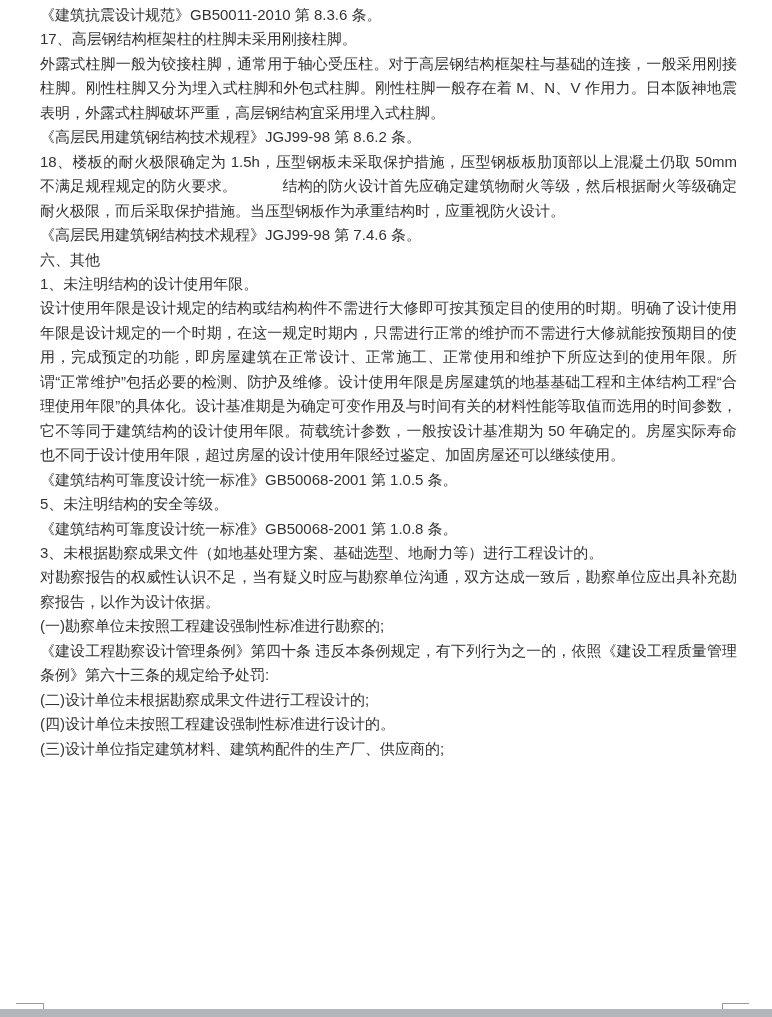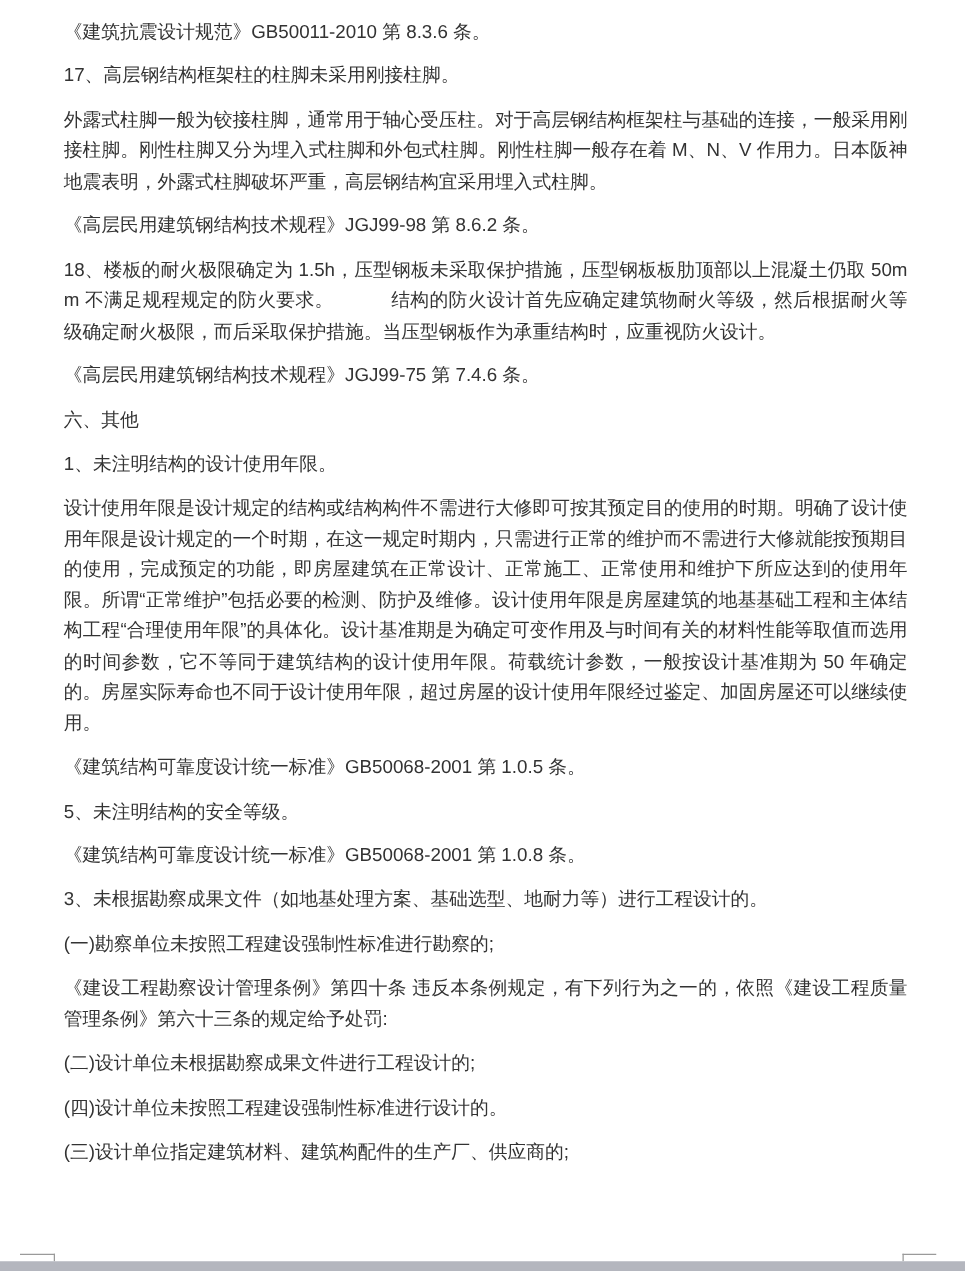--- a/index.html
+++ b/index.html
@@ -20,21 +20,21 @@
     top: 3px;
     width: 697px;
     color: #333333;
     font-size: 15px;
     line-height: 24.45px;
     text-align: justify;
     text-justify: inter-ideograph;
     word-break: break-all;
   }
   .text-area p {
-    margin: 11px;
+    margin: 0;
     padding: 0;
   }
   .crop-mark-bottom-left {
     position: absolute;
     left: 16px;
     top: 1003px;
     width: 27px;
     height: 5px;
     border-top: 1px solid #9a9a9a;
     border-right: 1px solid #9a9a9a;
@@ -59,28 +59,29 @@
 </style>
 </head>
 <body>
 
 <div class="text-area">
   <p>《建筑抗震设计规范》GB50011-2010 第 8.3.6 条。</p>
   <p>17、高层钢结构框架柱的柱脚未采用刚接柱脚。</p>
   <p>外露式柱脚一般为铰接柱脚，通常用于轴心受压柱。对于高层钢结构框架柱与基础的连接，一般采用刚接柱脚。刚性柱脚又分为埋入式柱脚和外包式柱脚。刚性柱脚一般存在着 M、N、V 作用力。日本阪神地震表明，外露式柱脚破坏严重，高层钢结构宜采用埋入式柱脚。</p>
   <p>《高层民用建筑钢结构技术规程》JGJ99-98 第 8.6.2 条。</p>
   <p>18、楼板的耐火极限确定为 1.5h，压型钢板未采取保护措施，压型钢板板肋顶部以上混凝土仍取 50mm 不满足规程规定的防火要求。　　　结构的防火设计首先应确定建筑物耐火等级，然后根据耐火等级确定耐火极限，而后采取保护措施。当压型钢板作为承重结构时，应重视防火设计。</p>
-  <p>《高层民用建筑钢结构技术规程》JGJ99-75 第 7.4.6 条。</p>
+  <p>《高层民用建筑钢结构技术规程》JGJ99-98 第 7.4.6 条。</p>
   <p>六、其他</p>
   <p>1、未注明结构的设计使用年限。</p>
   <p>设计使用年限是设计规定的结构或结构构件不需进行大修即可按其预定目的使用的时期。明确了设计使用年限是设计规定的一个时期，在这一规定时期内，只需进行正常的维护而不需进行大修就能按预期目的使用，完成预定的功能，即房屋建筑在正常设计、正常施工、正常使用和维护下所应达到的使用年限。所谓“正常维护”包括必要的检测、防护及维修。设计使用年限是房屋建筑的地基基础工程和主体结构工程“合理使用年限”的具体化。设计基准期是为确定可变作用及与时间有关的材料性能等取值而选用的时间参数，它不等同于建筑结构的设计使用年限。荷载统计参数，一般按设计基准期为 50 年确定的。房屋实际寿命也不同于设计使用年限，超过房屋的设计使用年限经过鉴定、加固房屋还可以继续使用。</p>
   <p>《建筑结构可靠度设计统一标准》GB50068-2001 第 1.0.5 条。</p>
   <p>5、未注明结构的安全等级。</p>
   <p>《建筑结构可靠度设计统一标准》GB50068-2001 第 1.0.8 条。</p>
   <p>3、未根据勘察成果文件（如地基处理方案、基础选型、地耐力等）进行工程设计的。</p>
+  <p>对勘察报告的权威性认识不足，当有疑义时应与勘察单位沟通，双方达成一致后，勘察单位应出具补充勘察报告，以作为设计依据。</p>
   <p>(一)勘察单位未按照工程建设强制性标准进行勘察的;</p>
   <p>《建设工程勘察设计管理条例》第四十条 违反本条例规定，有下列行为之一的，依照《建设工程质量管理条例》第六十三条的规定给予处罚:</p>
   <p>(二)设计单位未根据勘察成果文件进行工程设计的;</p>
   <p>(四)设计单位未按照工程建设强制性标准进行设计的。</p>
   <p>(三)设计单位指定建筑材料、建筑构配件的生产厂、供应商的;</p>
 </div>
 
 <div class="crop-mark-bottom-left"></div>
 <div class="crop-mark-bottom-right"></div>
 <div class="bottom-bar"></div>

